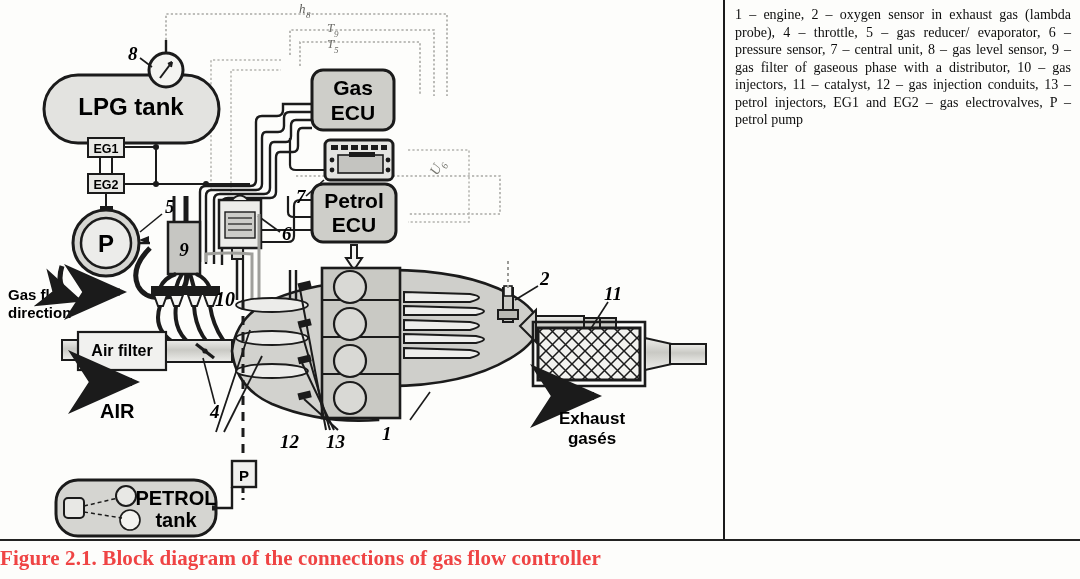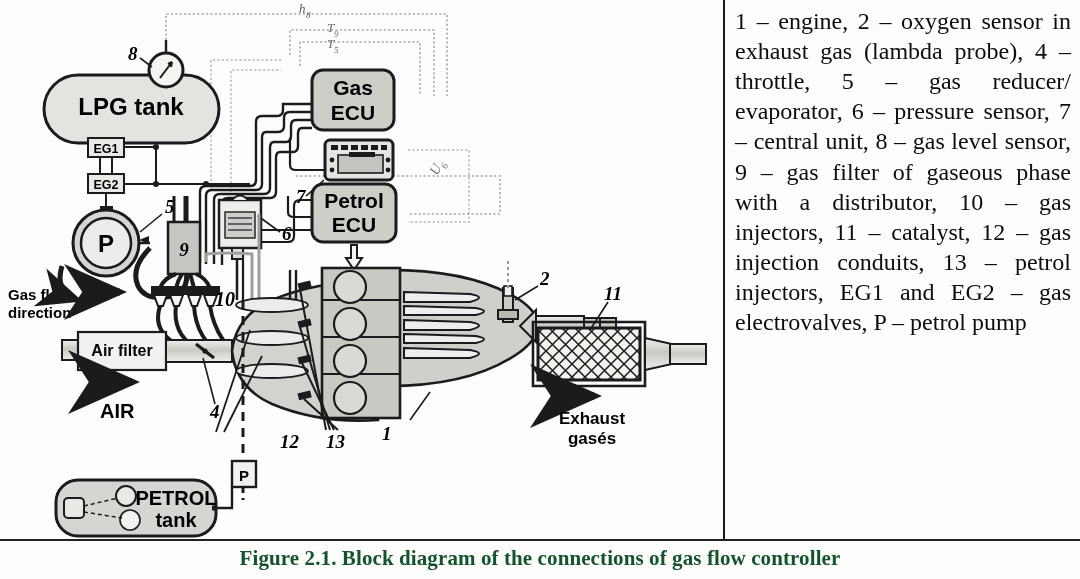--- a/index.html
+++ b/index.html
@@ -2,32 +2,32 @@
 <html><head>
 <meta charset="utf-8">
 <style>
   html,body{margin:0;padding:0;background:#fdfdfb;}
   body{width:1080px;height:579px;overflow:hidden;
        font-family:"Liberation Sans",sans-serif;color:#111;}
   #page{position:relative;width:1080px;height:579px;background:#fdfdfb;}
 
   
   #legend{position:absolute;left:727px;top:2px;width:348px;height:533px;
-          font-family:"Liberation Serif",serif;font-size:24px;line-height:1.255;
+          font-family:"Liberation Serif",serif;font-size:14px;line-height:1.255;
           text-align:justify;text-justify:inter-word;color:#0d0d0d;
           padding:4px 4px 0 8px;box-sizing:border-box;}
   #vdivider{position:absolute;left:723px;top:0;width:2px;height:540px;
             background:#1b1b1b;}
   #hrule{position:absolute;left:0;top:539px;width:1080px;height:2px;
          background:#222;}
 
   
   #caption{position:absolute;left:0;top:546px;width:1080px;
-           text-align:center;font-family:"Liberation Serif",serif;
-           font-weight:bold;font-size:21px;color:#14532d;letter-spacing:.1px;}
+           text-align:left;font-family:"Liberation Serif",serif;
+           font-weight:bold;font-size:21px;color:#ef4444;letter-spacing:.1px;}
 
   
   #diagram{position:absolute;left:0;top:0;width:723px;height:539px;}
   svg{display:block;}
 
   .lbl{font-family:"Liberation Sans",sans-serif;font-weight:bold;}
   .num{font-family:"Liberation Serif",serif;font-style:italic;font-weight:bold;}
   .tiny{font-family:"Liberation Serif",serif;font-style:italic;}
 </style>
 </head>

